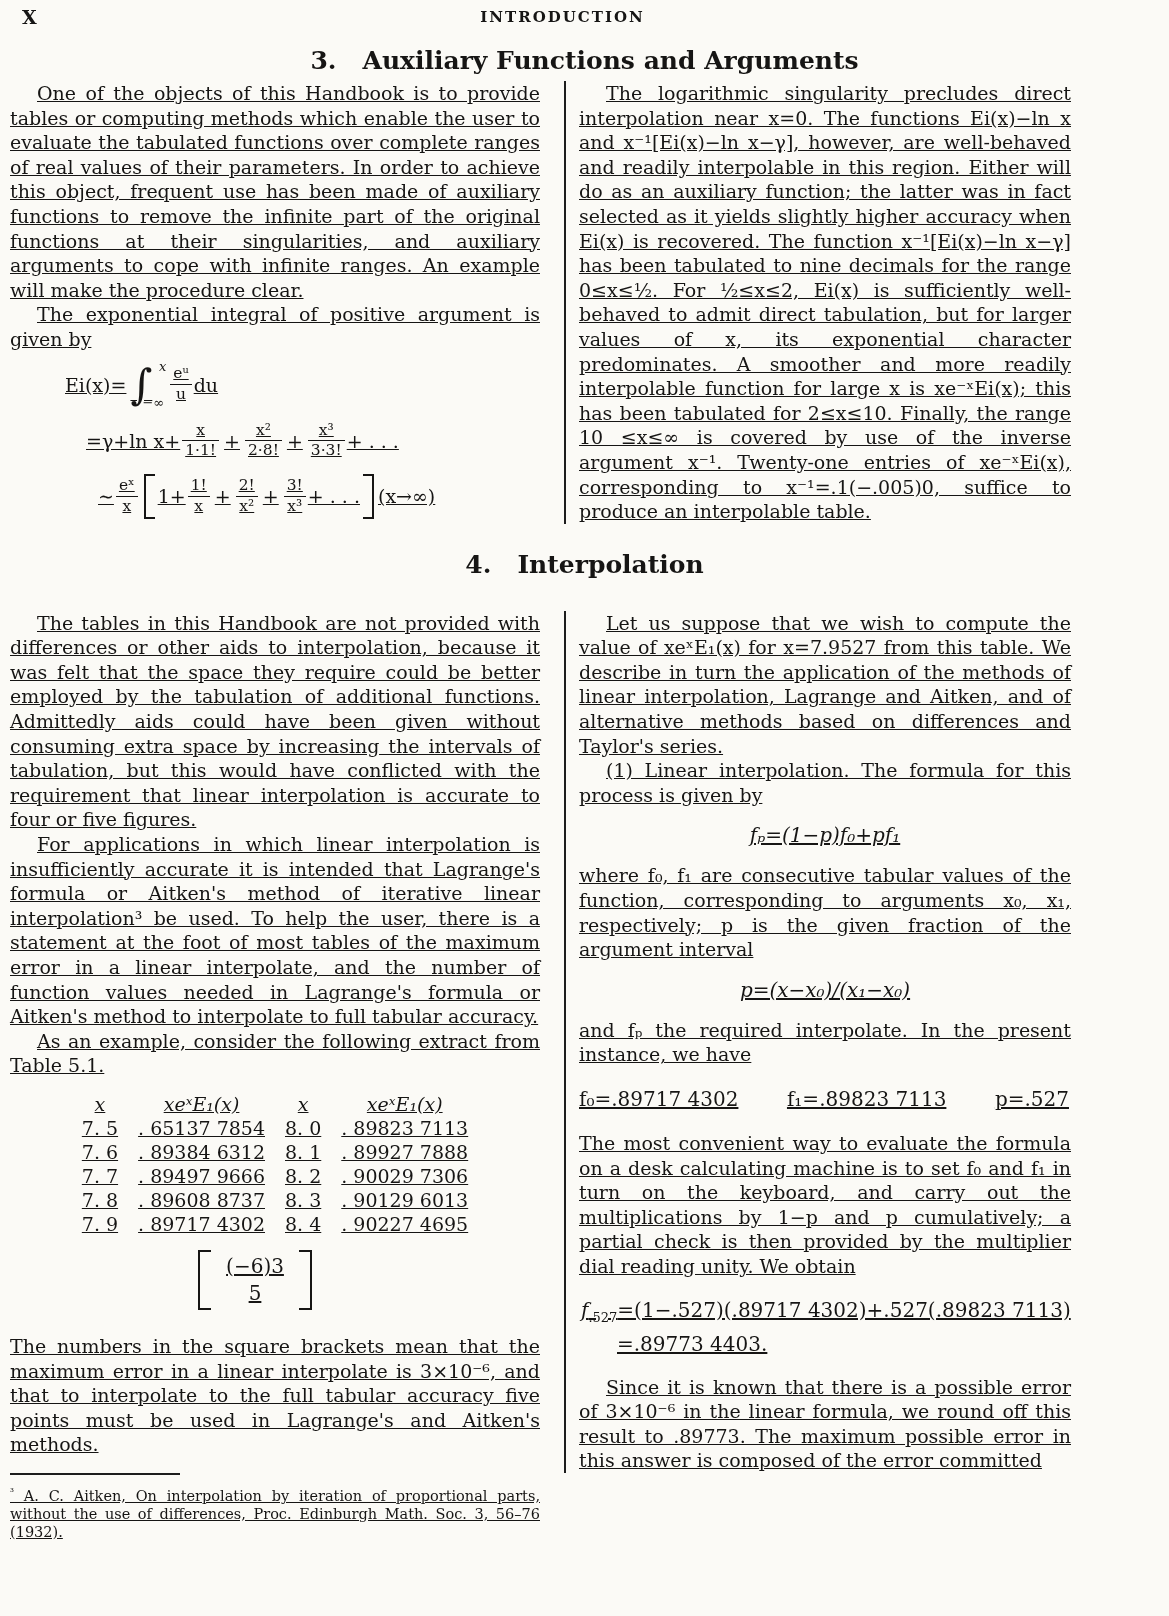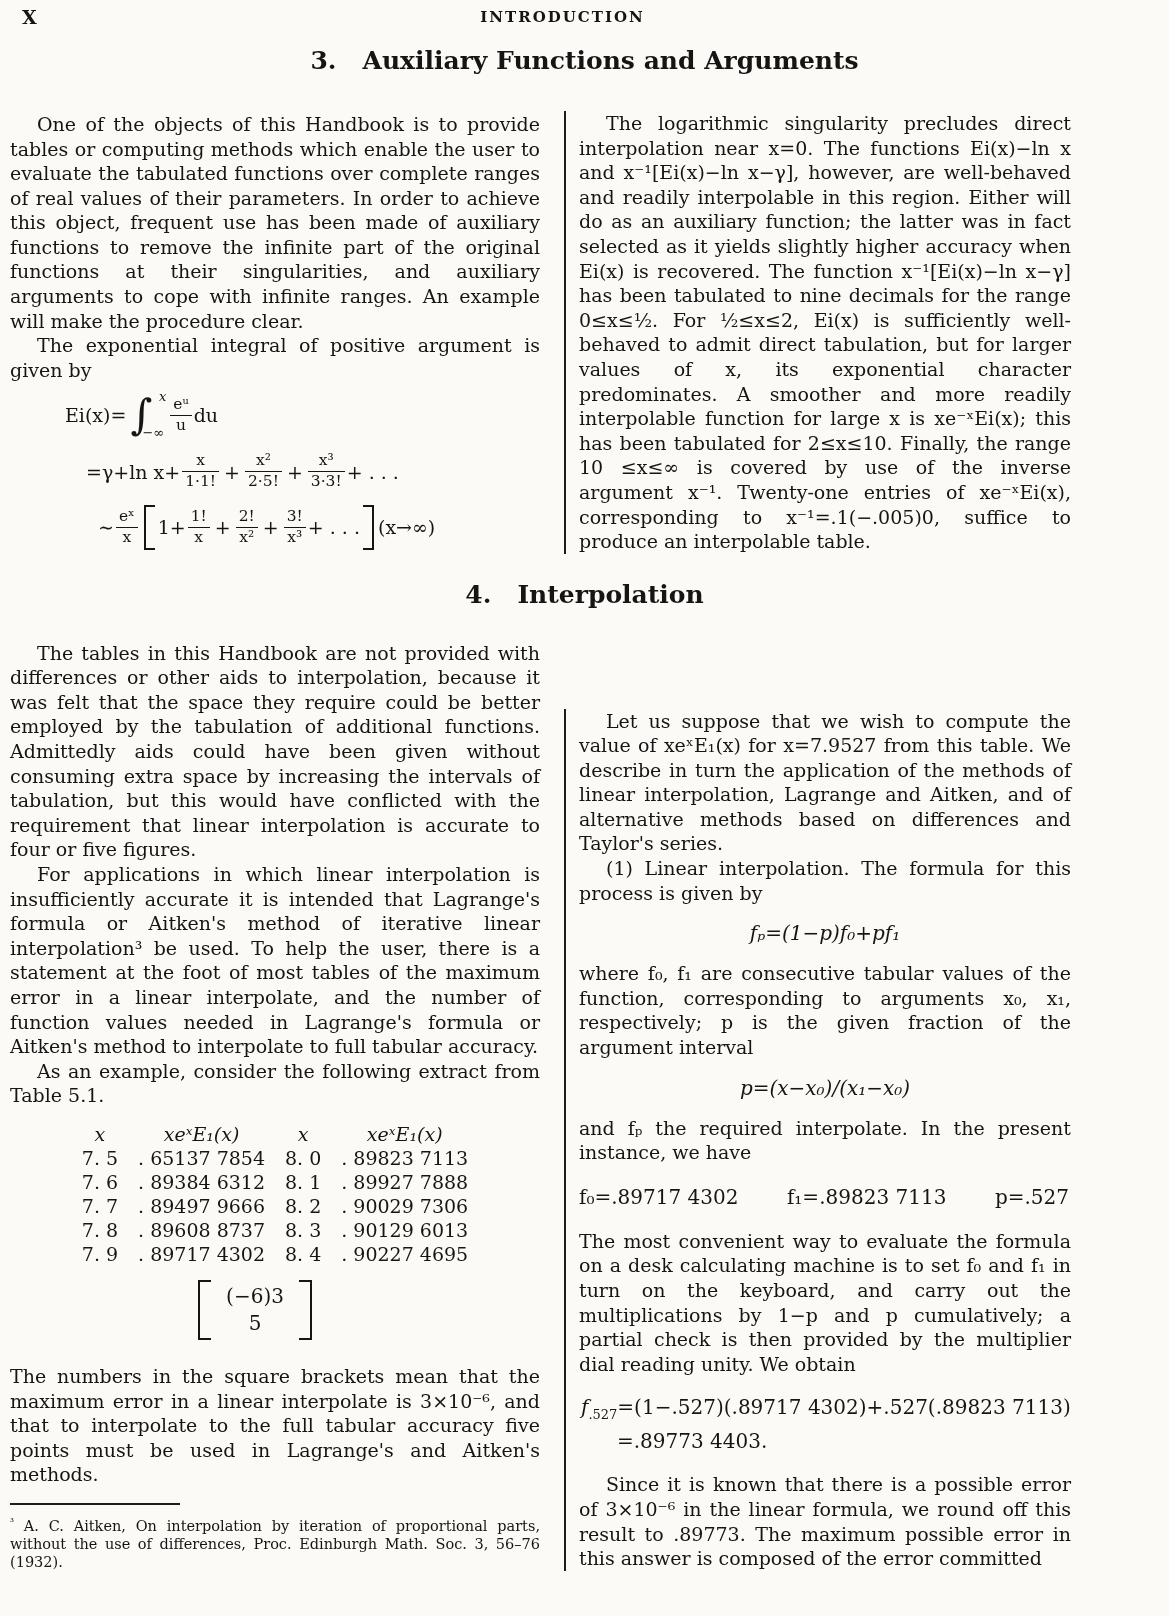--- a/index.html
+++ b/index.html
@@ -10,26 +10,26 @@
   }
   .page{position:relative;width:1169px;height:1616px;padding-top:6px;box-sizing:border-box;}
 
   
   .pagehead{position:relative;height:28px;}
   .folio{position:absolute;left:22px;top:0;font-weight:bold;font-size:19px;}
   .running{position:absolute;left:16px;right:60px;top:2px;text-align:center;
            font-size:15px;font-weight:bold;letter-spacing:2px;}
 
   
-  .sec-title{margin:12px 0 36px;text-align:center;font-size:25px;font-weight:bold;}
+  .sec-title{margin:12px 0 6px;text-align:center;font-size:25px;font-weight:bold;}
   .sec-title .sec-num{margin-right:26px;}
   .sec-title.t4{margin:26px 0 32px;}
 
   
-  .cols{display:flex;align-items:flex-end;margin-left:10px;}
+  .cols{display:flex;align-items:flex-start;margin-left:10px;text-decoration:underline;}
   .colL{width:530px;flex:0 0 530px;}
   .colR{width:492px;flex:0 0 492px;margin-left:24px;border-left:2px solid #1d1d1d;padding-left:13px;}
 
   .par{margin:0;font-size:19px;line-height:24.6px;text-align:justify;text-indent:27px;}
   .par.noind{text-indent:0;}
 
   
   .eq{display:flex;align-items:center;font-size:19px;margin:14px 0;white-space:nowrap;}
   .eq1{margin-left:55px;margin-top:10px;}
   .eq2{margin-left:76px;}
@@ -106,21 +106,21 @@
 
       <div class="eq eq2">
         <span>=γ+ln x+</span>
         <span class="frac">
             <span class="fnum">x</span>
             <span class="fden">1·1!</span>
           </span>
         <span class="eqsep">+</span>
         <span class="frac">
             <span class="fnum">x²</span>
-            <span class="fden">2·5!</span>
+            <span class="fden">2·8!</span>
           </span>
         <span class="eqsep">+</span>
         <span class="frac">
             <span class="fnum">x³</span>
             <span class="fden">3·3!</span>
           </span>
         <span>+ . . .</span>
       </div>
 
       <div class="eq eq3">

